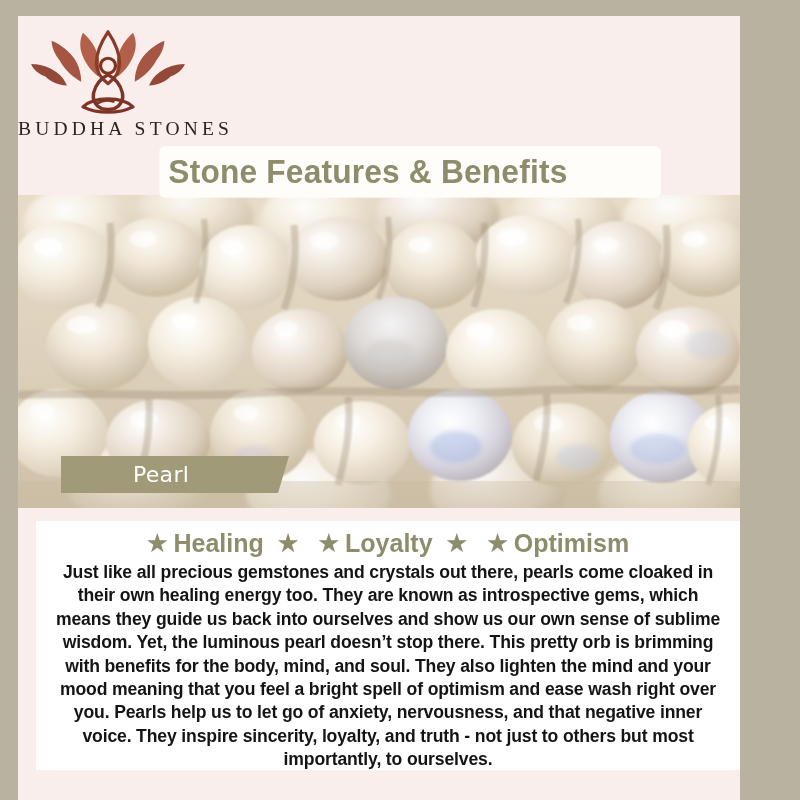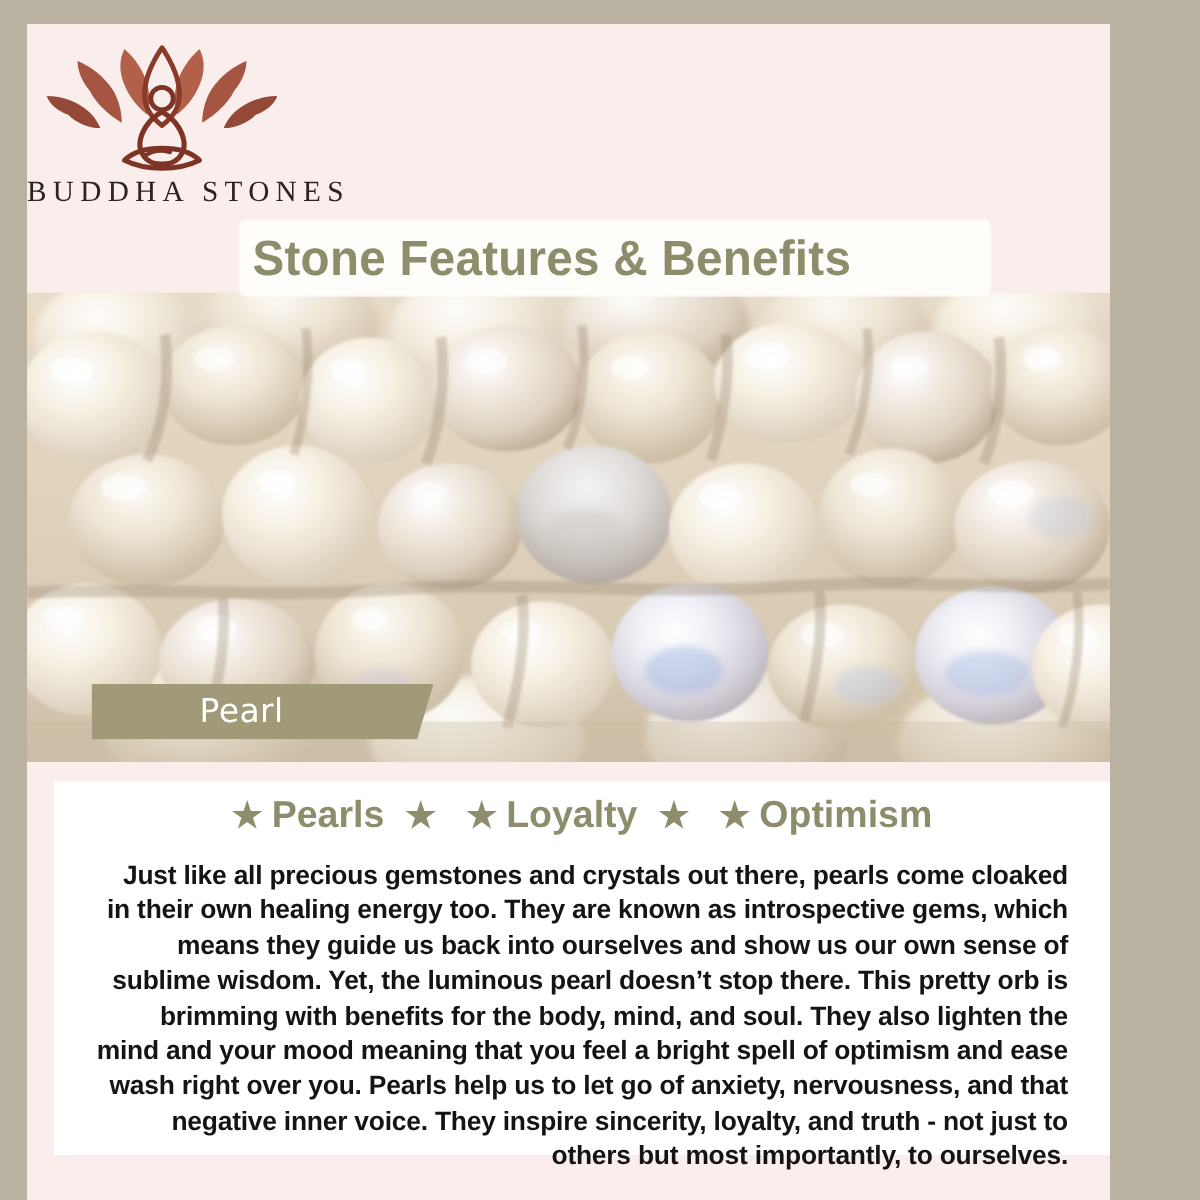--- a/index.html
+++ b/index.html
@@ -99,21 +99,21 @@
     font-family:"Liberation Sans Narrow","Liberation Sans",sans-serif;
     font-weight:bold;font-size:25px;color:#8d8c6b;
     margin:0 7px;
   }
   .benefit .star{
     font-size:23px;line-height:1;margin-right:6px;color:#8d8c6b;
   }
   .body-text{
     font-family:"Liberation Sans",sans-serif;
     font-weight:bold;font-size:17.6px;line-height:1.33;
-    color:#141414;text-align:right;margin:14px;
+    color:#141414;text-align:center;margin:3px;
     letter-spacing:-0.15px;
   }
 </style>
 </head>
 <body>
 
 <div class="frame-top"></div>
 <div class="frame-right"></div>
 <div class="frame-left-strip"></div>
 <div class="frame-bottom"></div>
@@ -298,21 +298,21 @@
 
   <div class="title-banner">
     <div class="title-text">Stone Features &amp; Benefits</div>
   </div>
 
   <div class="card">
 
     <div class="benefits">
       <span class="benefit">
         <span class="star">★</span>
-        <span>Pearls</span>
+        <span>Healing</span>
       </span>
       <span class="benefit">
         <span class="star">★</span>
       </span>
       <span class="benefit">
         <span class="star">★</span>
         <span>Loyalty</span>
       </span>
       <span class="benefit">
         <span class="star">★</span>

